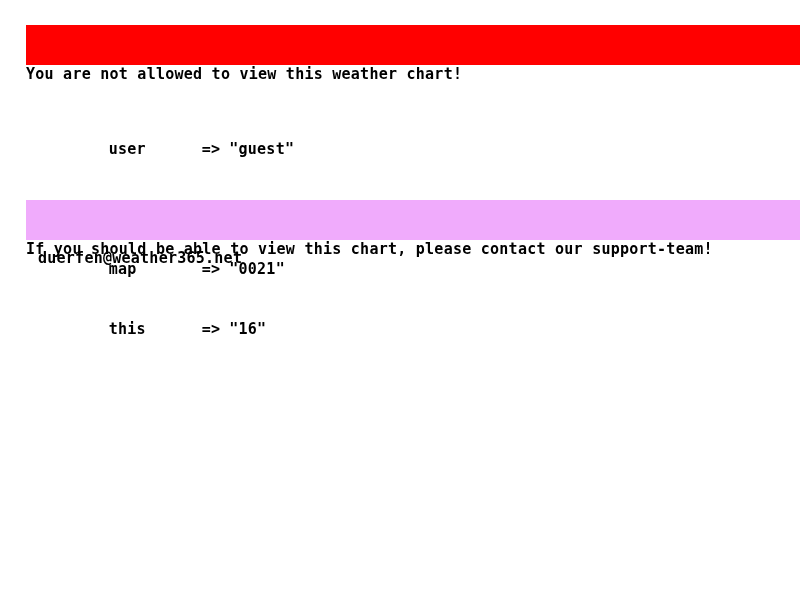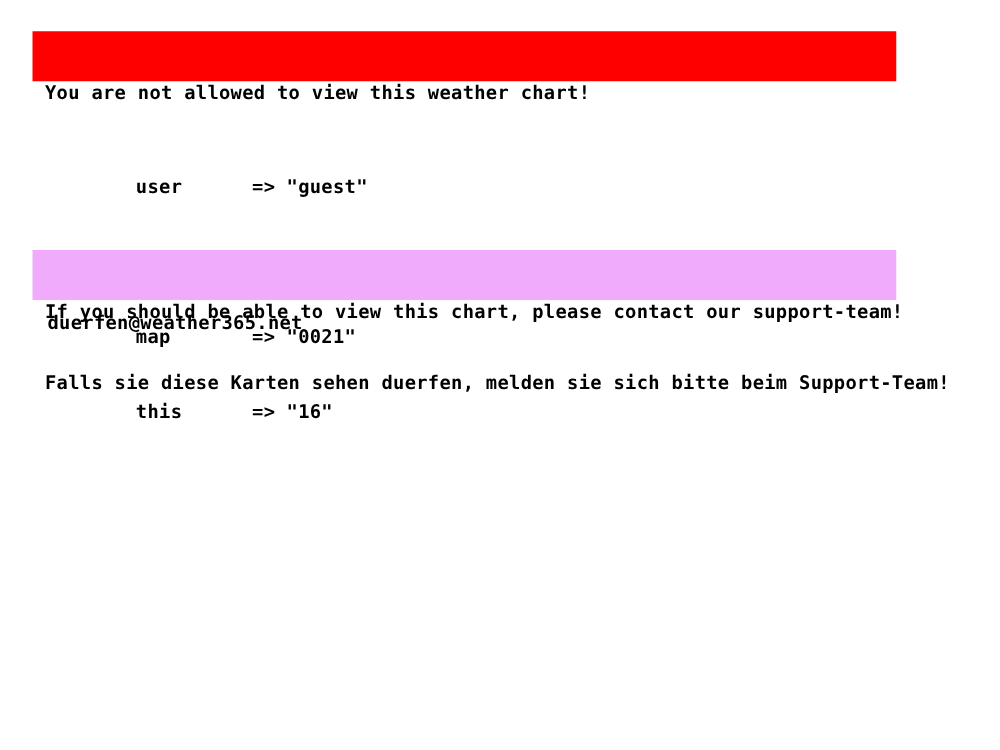--- a/index.html
+++ b/index.html
@@ -14,23 +14,23 @@
   }
   #page {
     position: relative;
     width: 800px; height: 600px;
     background: #ffffff;
     overflow: hidden;
   }
   .banner {
     position: absolute;
     left: 26px;
-    width: 691px;
+    width: 774px;
     height: 40px;
-    padding: 2px 0 0 10px;
+    padding: 2px 0 0 0;
     line-height: 19px;
     white-space: pre;
   }
   .banner-error {
     top: 25px;
     background: #ff0000;
   }
   .banner-error .line-en { color: #000000; }
   .banner-error .line-de { color: #ffffff; }
   .banner-notice {
@@ -90,20 +90,19 @@
     <div class="kv-row">
       <span class="kv-key">map</span><span class="kv-arrow">=&gt;</span><span class="kv-value">"0021"</span>
     </div>
     <div class="kv-row">
       <span class="kv-key">this</span><span class="kv-arrow">=&gt;</span><span class="kv-value">"16"</span>
     </div>
   </div>
 
   <div class="banner banner-notice">
     <div class="line-en">If you should be able to view this chart, please contact our support-team!</div>
-    <div class="line-de">Falls sie diese Karten sehen duerfen, melden sie sich bitte beim Support-Team!</div>
   </div>
 
   <div class="footer">
     <span>duerfen@weather365.net</span>
   </div>
 
 </div>
 
 </body></html>

